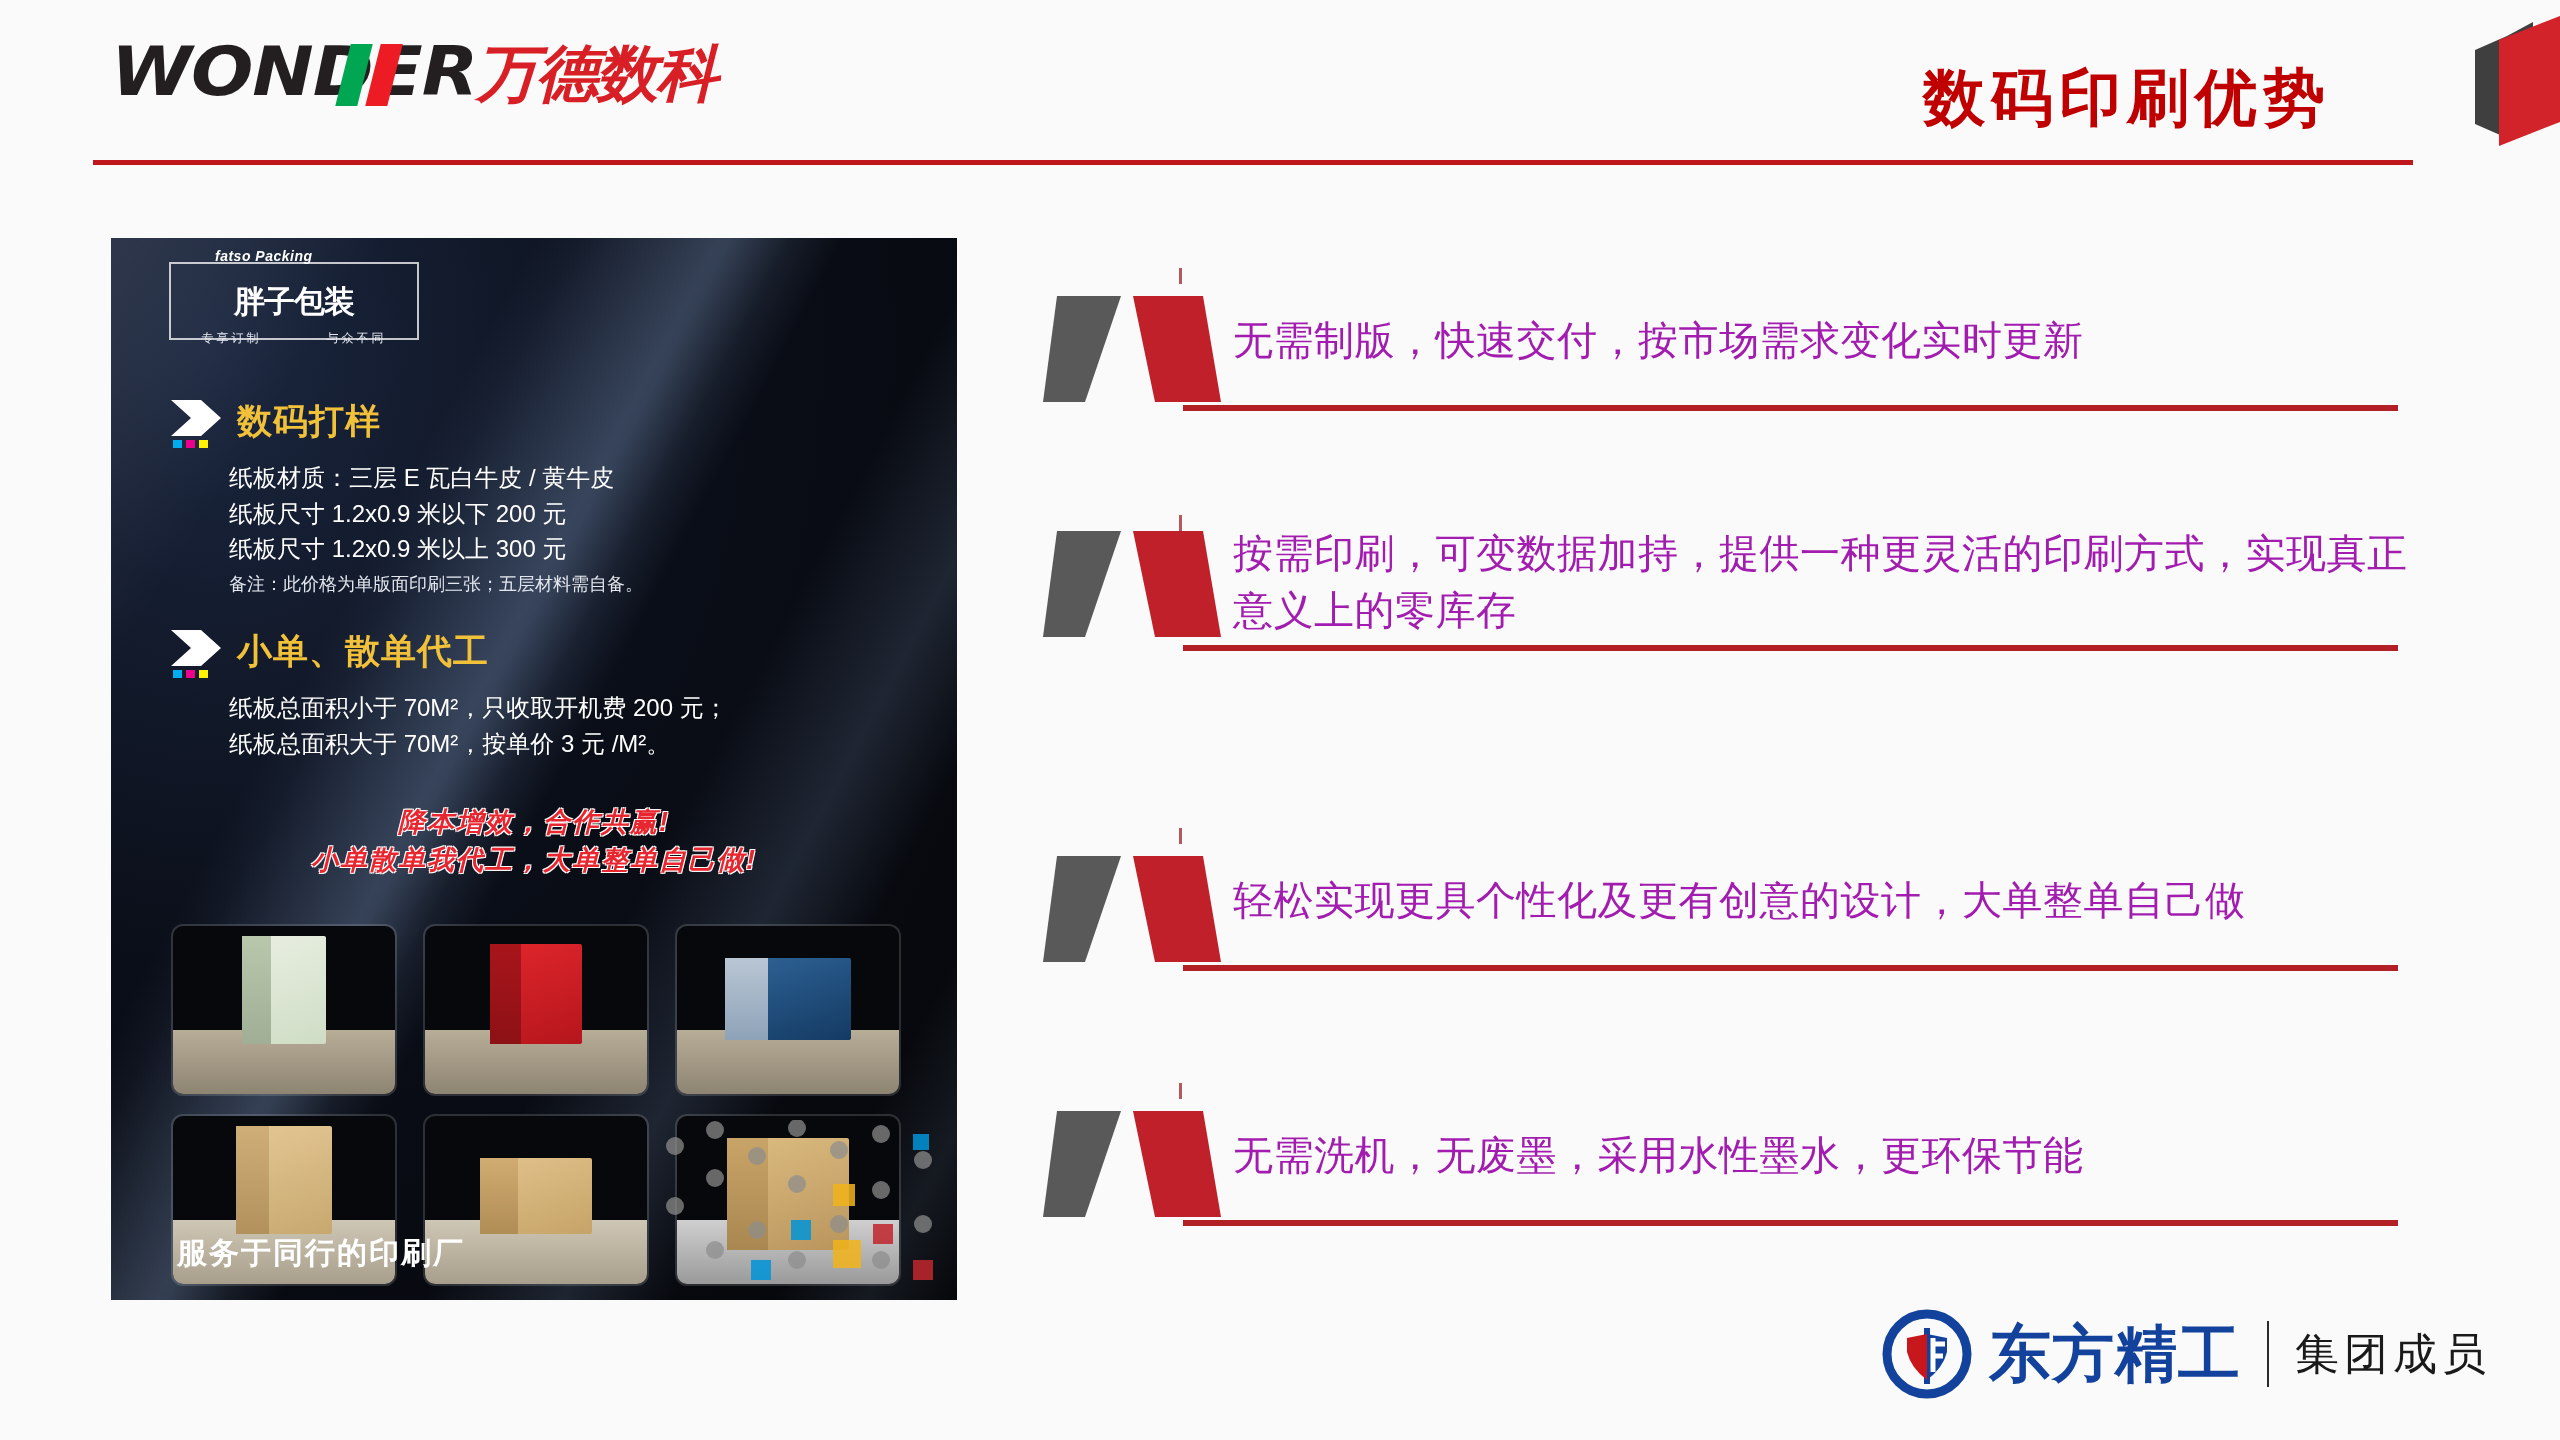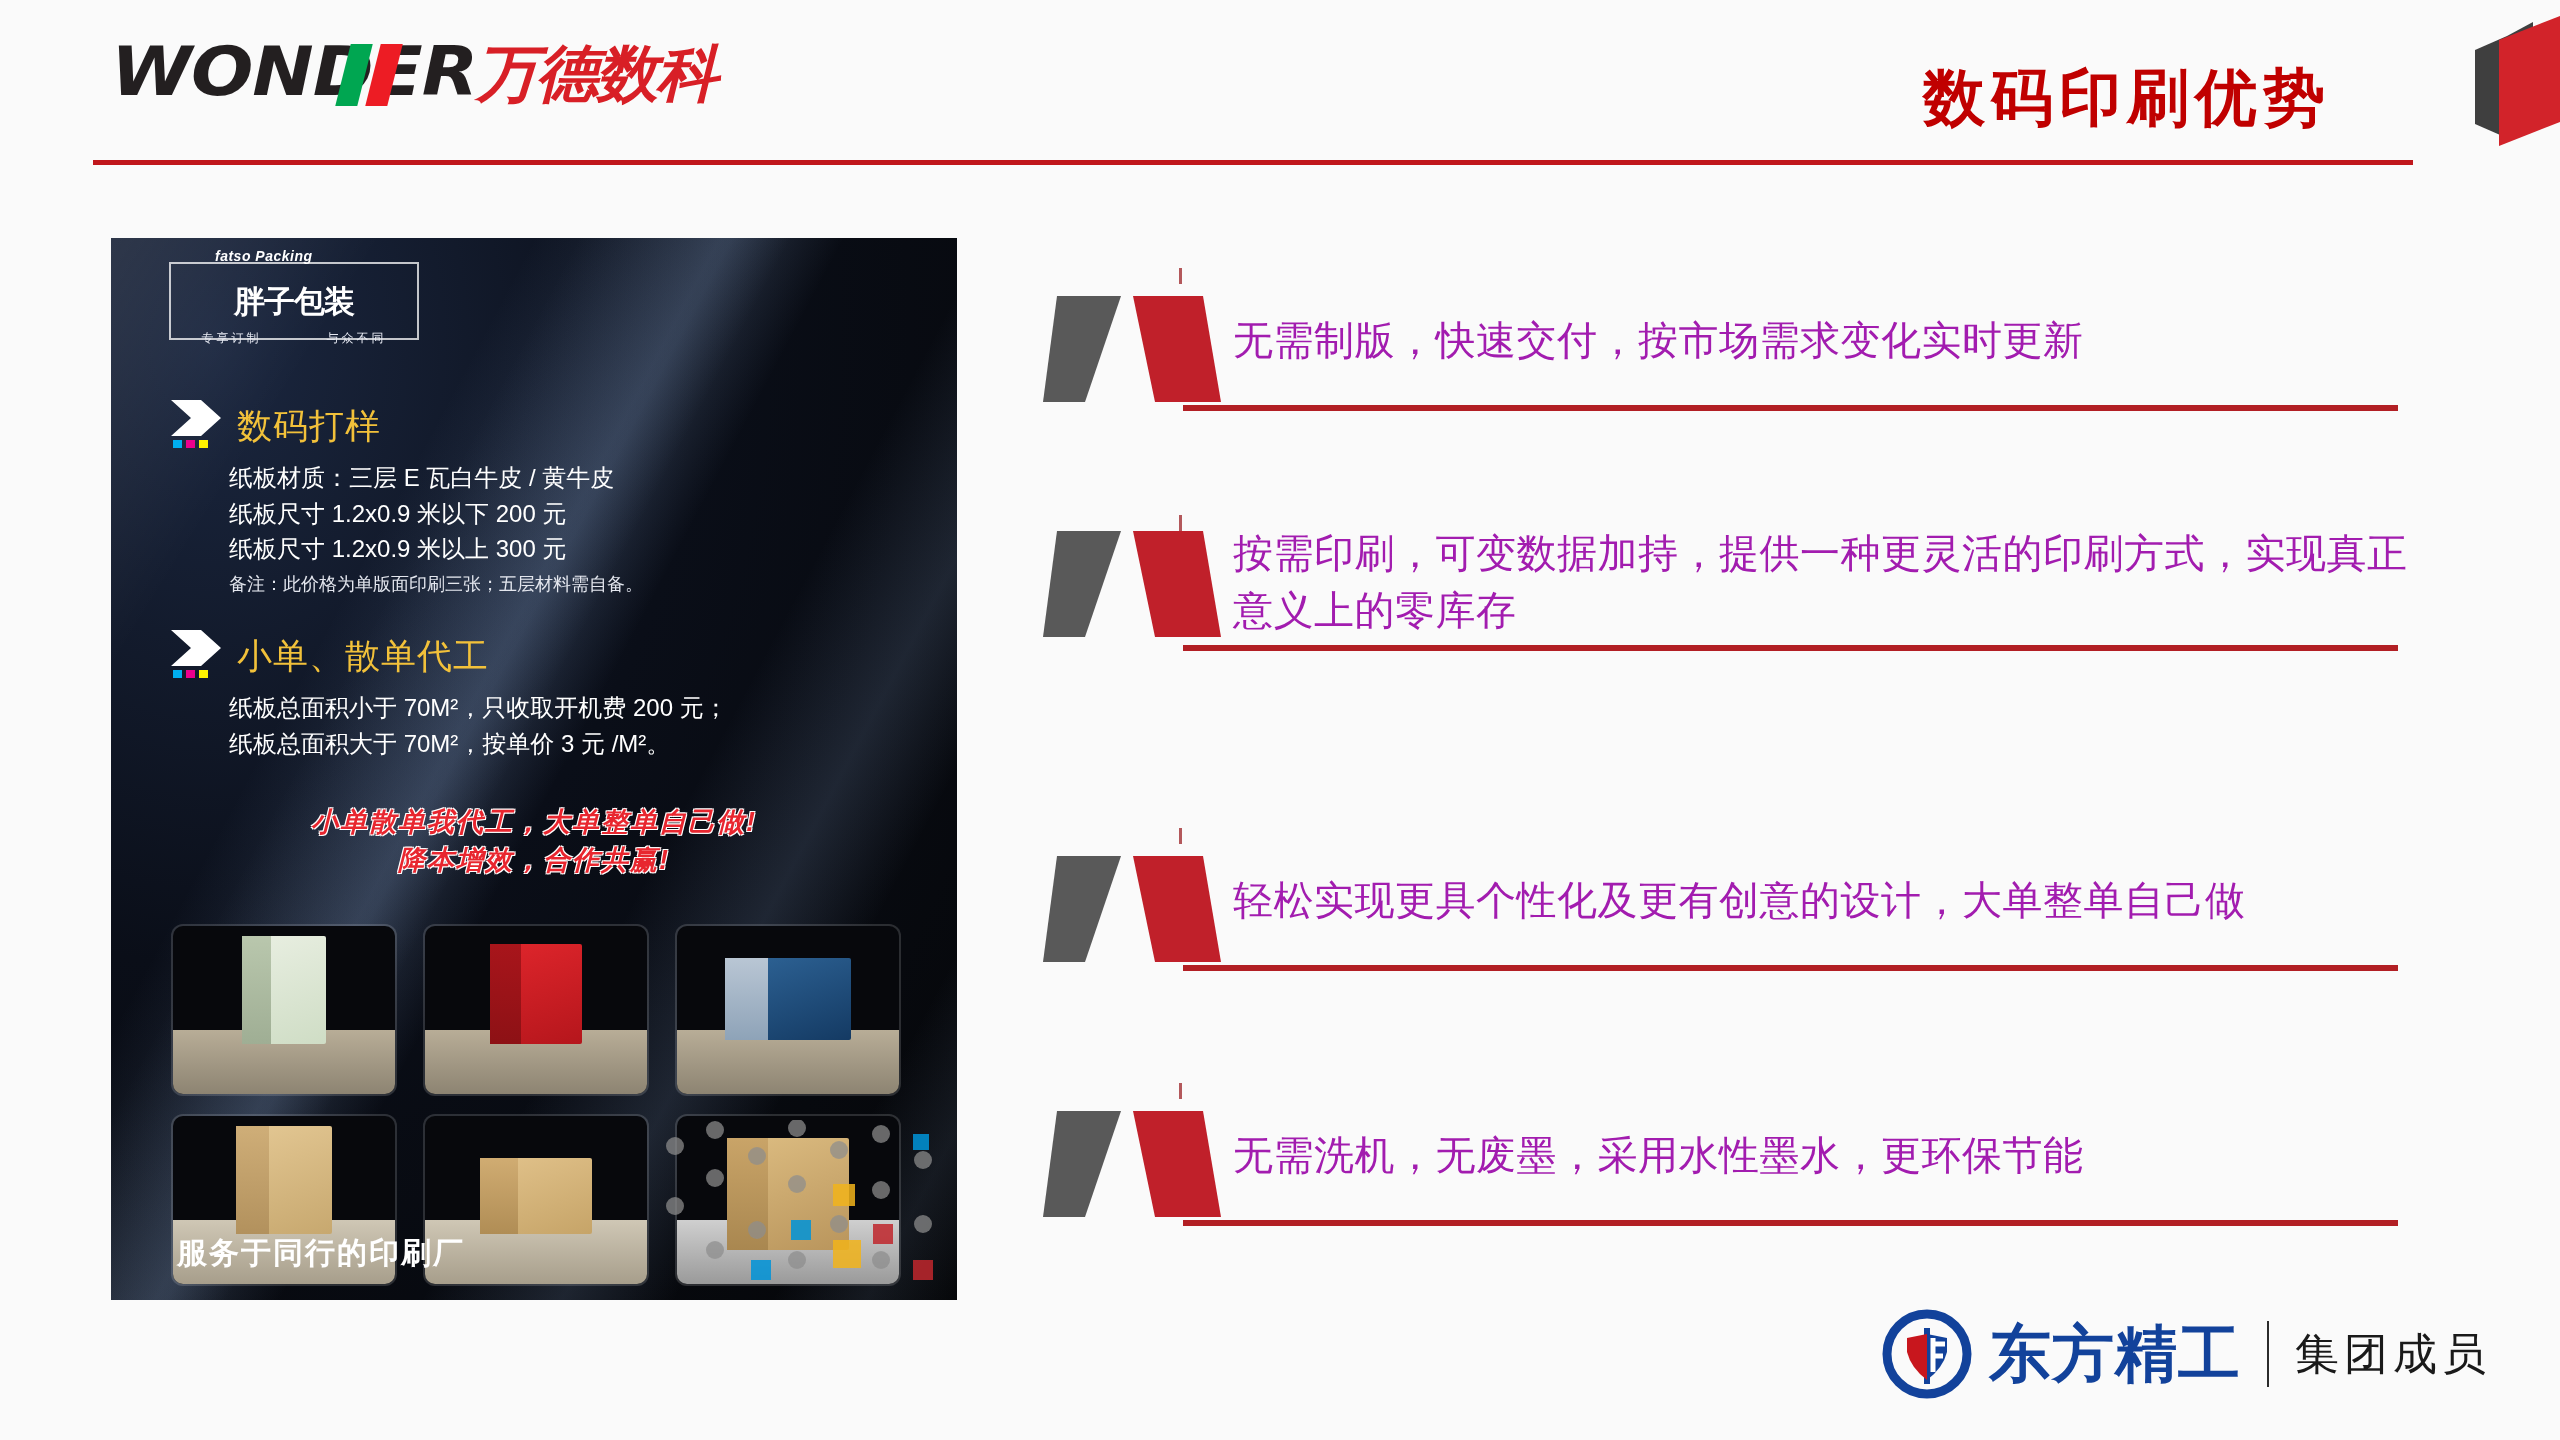--- a/index.html
+++ b/index.html
@@ -131,22 +131,22 @@
   .poster-head .ph-1 {
     font-size: 34px; font-weight: 800; color: #fff; letter-spacing: 2px; white-space: nowrap;
   }
   .poster-head .ph-2 {
     margin-top: 12px;
     font-size: 19px; font-weight: 600; color: #eef1f7; letter-spacing: 1px; white-space: nowrap;
   }
 
   .sec { position: absolute; left: 56px; }
   .sec-title {
-    display: flex; align-items: flex-end;
-    font-size: 35px; font-weight: 400; color: #f2c13a; letter-spacing: 1px;
+    display: flex; align-items: flex-start;
+    font-size: 35px; font-weight: 700; color: #f2c13a; letter-spacing: 1px;
   }
   .arrow-ico {
     width: 60px; height: 52px; margin-right: 10px; flex: 0 0 auto;
   }
   .sec-lines { margin-top: 10px; margin-left: 62px; }
   .sec-lines div {
     font-size: 24px; line-height: 1.48; color: #ffffff; white-space: nowrap; font-weight: 500;
   }
   .sec-note { font-size: 18px !important; color: #e3e6ee !important; margin-top: 4px; }
 
@@ -286,22 +286,22 @@
         </svg>
         <span>小单、散单代工</span>
       </div>
       <div class="sec-lines">
         <div>纸板总面积小于 70M²，只收取开机费 200 元；</div>
         <div>纸板总面积大于 70M²，按单价 3 元 /M²。</div>
       </div>
     </div>
 
     <div class="slogan" style="top:565px;">
+      <div>降本增效，合作共赢!</div>
       <div>小单散单我代工，大单整单自己做!</div>
-      <div>降本增效，合作共赢!</div>
     </div>
 
     <div class="grid-photos">
       <div class="ph">
         <div class="floor" style="background:linear-gradient(#b8ad97,#8d8472);"></div>
         <div class="handle" style="bottom:66%;"></div>
         <div class="box" style="width:84px;height:108px;background:linear-gradient(160deg,#e9efe2,#cfddc5);">
           <div class="face-l" style="background:linear-gradient(#b9c7ad,#9fae94);"></div>
         </div>
       </div>

